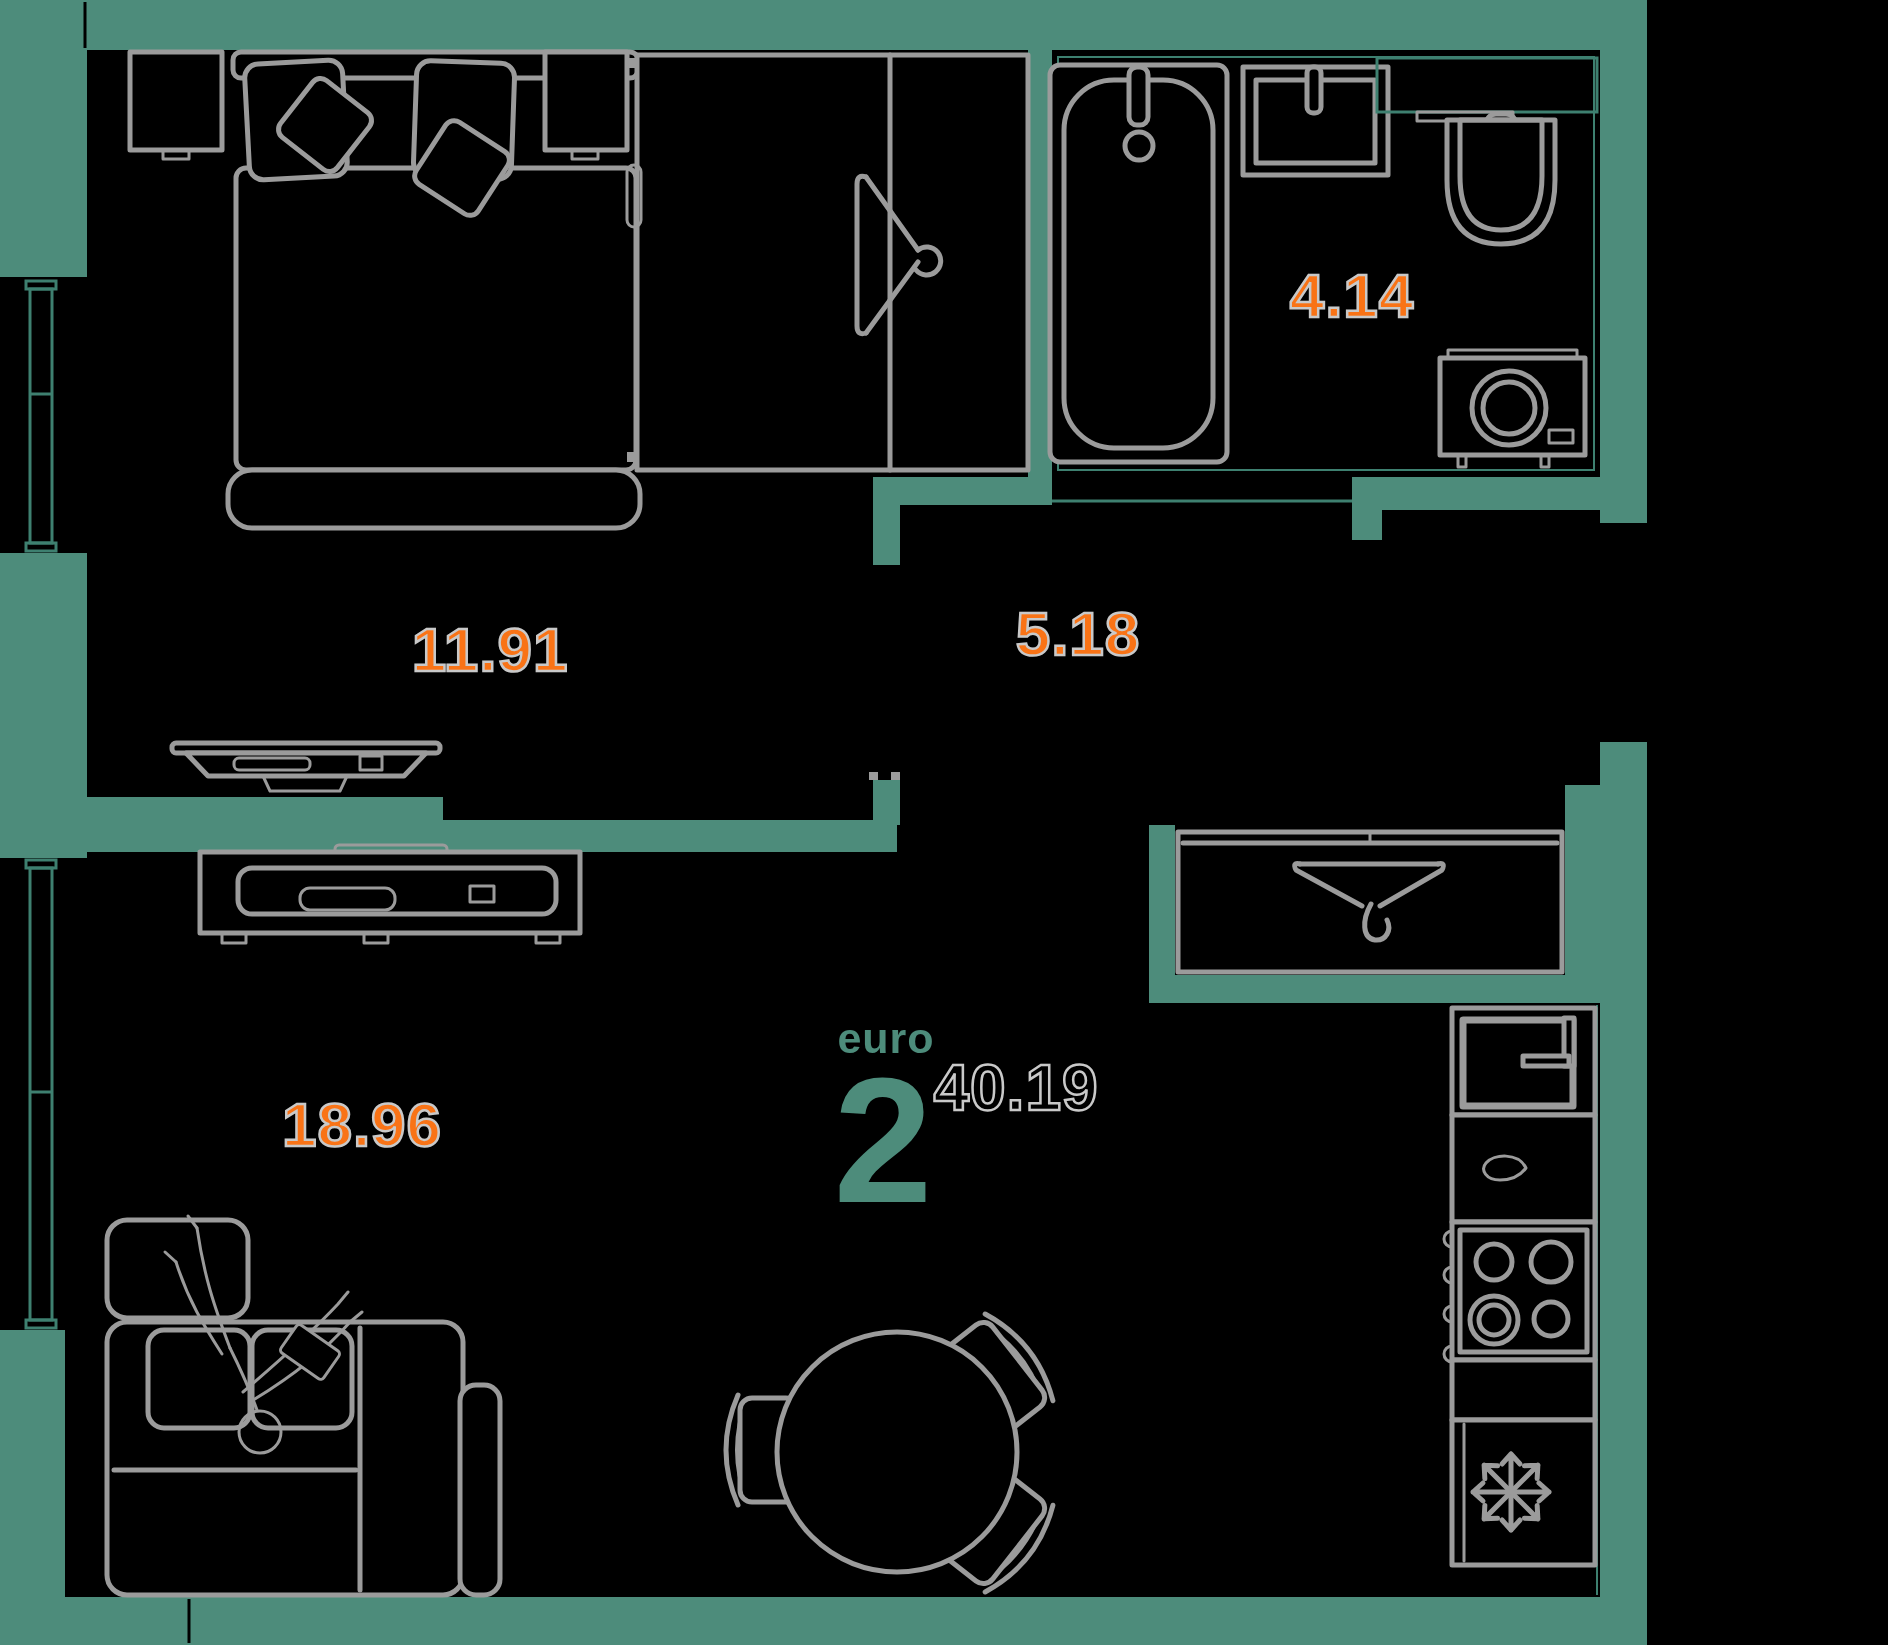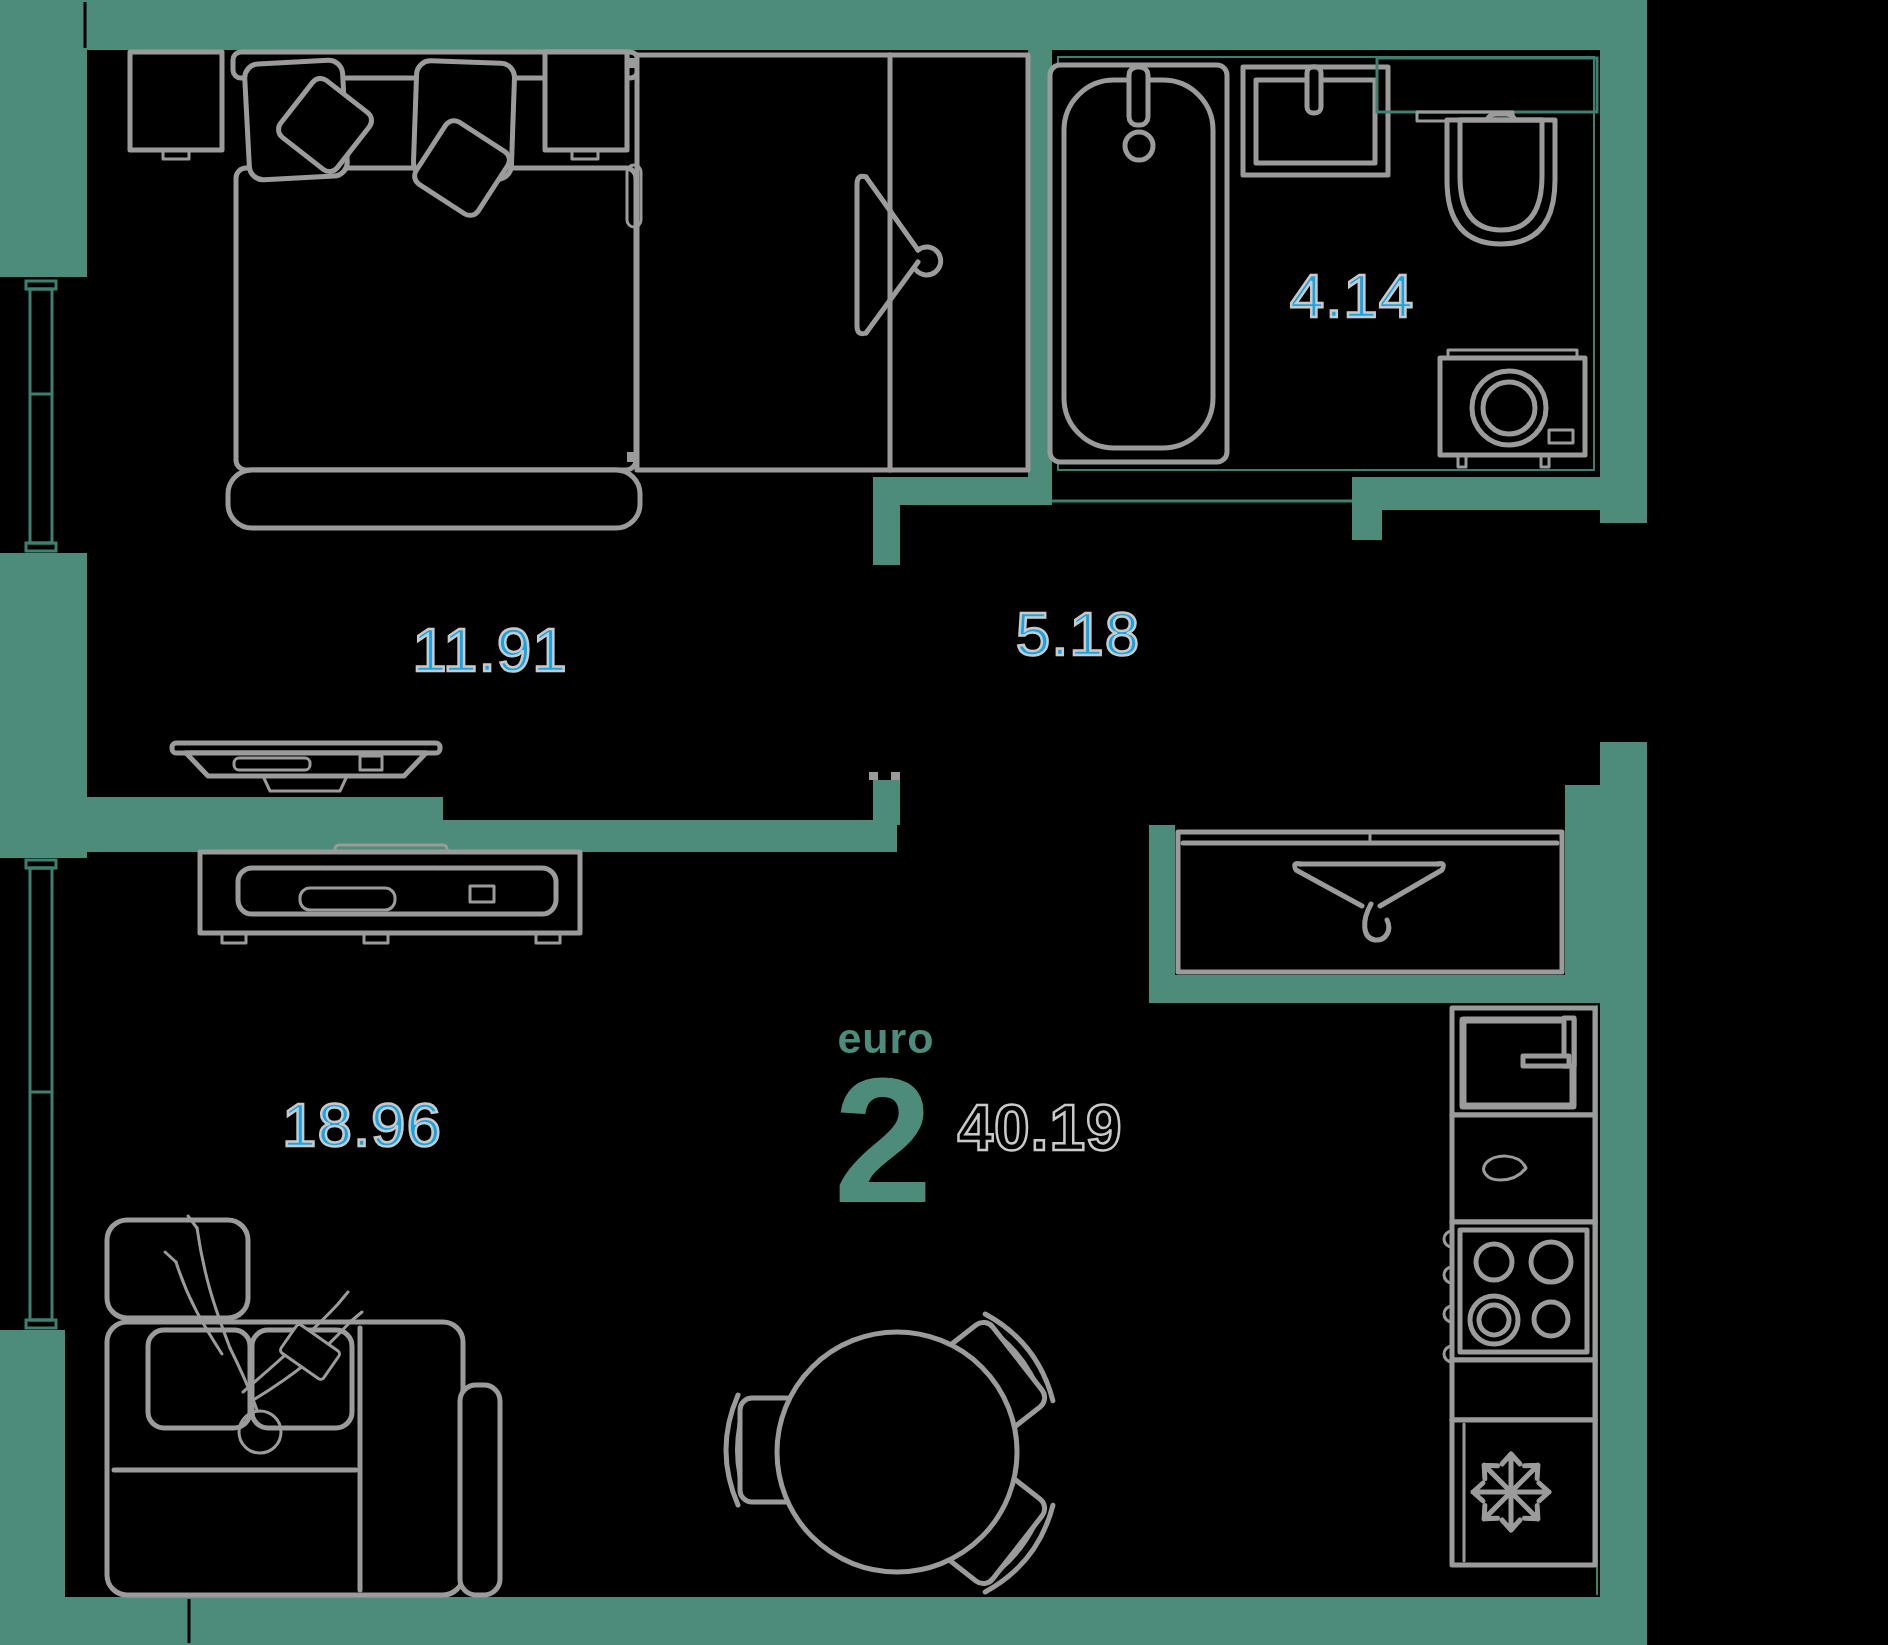--- a/index.html
+++ b/index.html
@@ -15,21 +15,21 @@
   .tl{stroke:var(--wall_line);stroke-width:3;fill:none;}
   .tl2{stroke:var(--wall_line);stroke-width:2;fill:none;}
   .f{stroke:var(--furniture_line);stroke-width:5;fill:none;stroke-linecap:round;stroke-linejoin:round;}
   .f2{stroke-width:3;}
   .f7{stroke-width:7;}
   .fb{fill:#000000;}
   .ffill{fill:var(--furniture_line);stroke:none;}
   .jl{stroke:#000;stroke-width:3;fill:none;}
   
   .lbl{position:absolute;transform:translate(-50%,-50%);white-space:nowrap;}
-  .area-num{font-weight:400;font-size:62px;letter-spacing:1px;color:#0ea5e9;
+  .area-num{font-weight:700;font-size:62px;letter-spacing:1px;color:#f97316;
             -webkit-text-stroke:2.5px var(--label_stroke);}
   .euro-word{font-weight:700;font-size:43px;color:var(--accent);letter-spacing:1px;}
   .euro-count{font-weight:700;font-size:178px;color:var(--accent);}
   .total-num{font-weight:600;font-size:64px;letter-spacing:1px;color:#000;
              -webkit-text-stroke:2.5px var(--label_stroke);}
 </style>
 </head>
 <body>
 
 <div class="plan">
@@ -269,15 +269,15 @@
   <div class="lbl area-num" style="left:1078px;top:633px;">5.18</div>
 
   <div class="lbl area-num" style="left:1352px;top:295px;">4.14</div>
 
   <div class="lbl area-num" style="left:362px;top:1124px;">18.96</div>
 
   <div class="lbl euro-word" style="left:886px;top:1038px;">euro</div>
 
   <div class="lbl euro-count" style="left:883px;top:1140px;">2</div>
 
-  <div class="lbl total-num" style="left:1016px;top:1128px;margin-left:24px;">40.19</div>
+  <div class="lbl total-num" style="left:1016px;top:1088px;">40.19</div>
 
 </div>
 
 </body></html>

